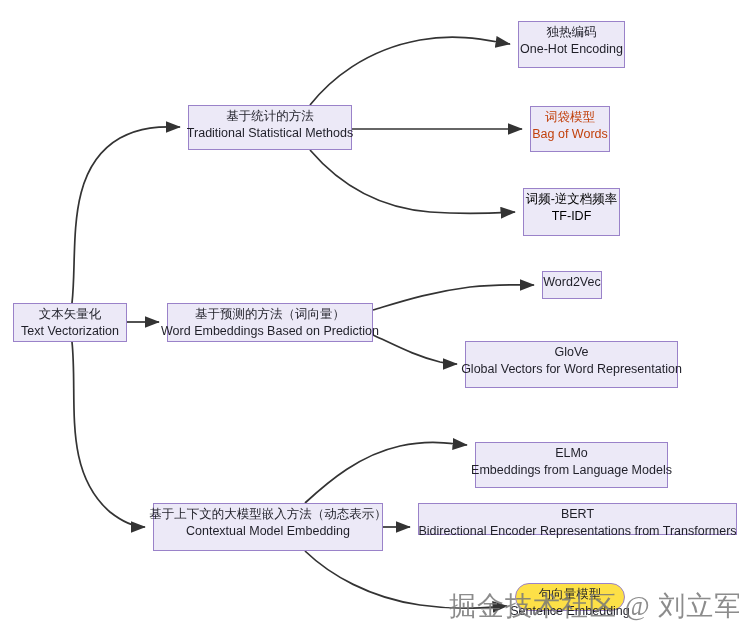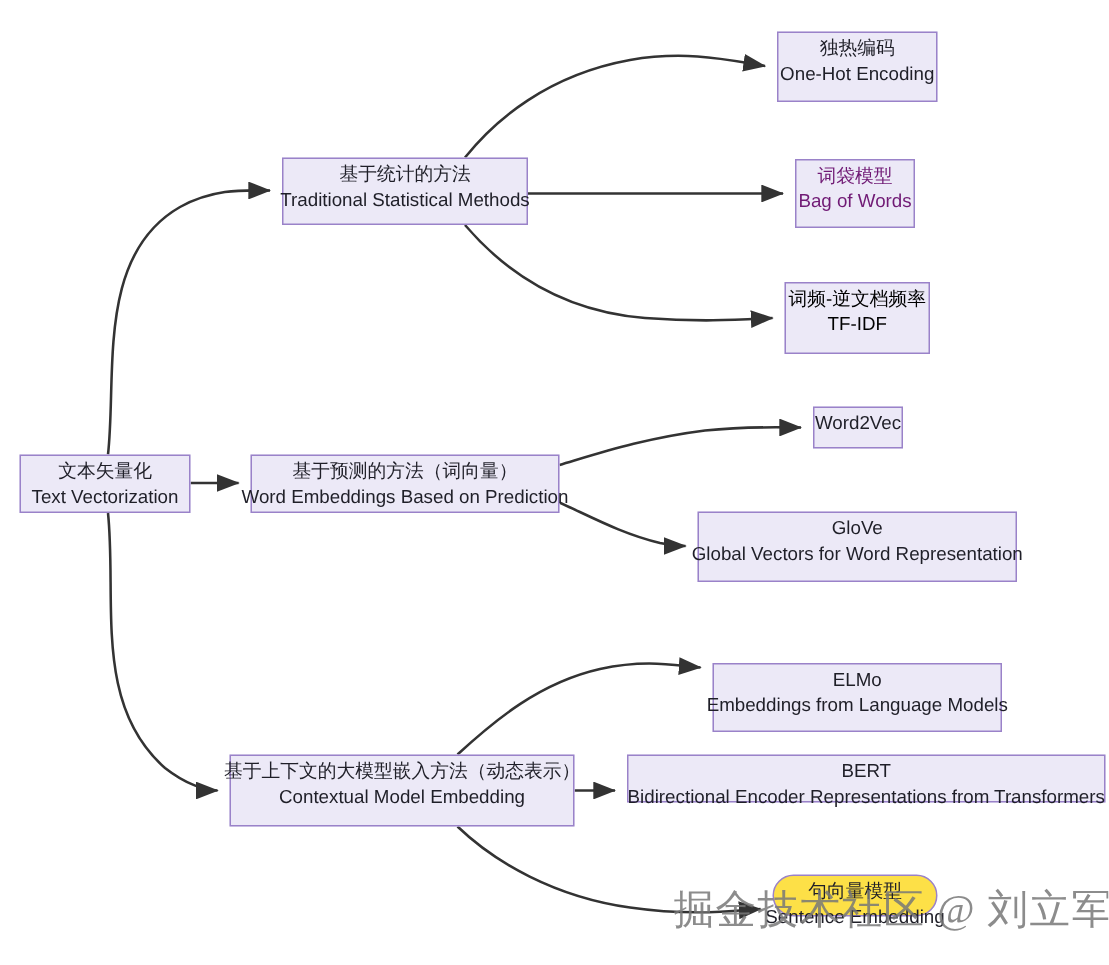--- a/index.html
+++ b/index.html
@@ -107,21 +107,21 @@
   <div class="node" style="left: 153px; top: 503px; width: 230px; height: 48px; background: rgb(236, 233, 247); border-color: rgb(154, 130, 201); color: rgb(31, 31, 40);">
     <span class="cn">基于上下文的大模型嵌入方法（动态表示）</span>
     <span class="en">Contextual Model Embedding</span>
   </div>
 
   <div class="node" style="left: 518px; top: 21px; width: 107px; height: 47px; background: rgb(236, 233, 247); border-color: rgb(154, 130, 201); color: rgb(31, 31, 40);">
     <span class="cn">独热编码</span>
     <span class="en">One-Hot Encoding</span>
   </div>
 
-  <div class="node" style="left: 530px; top: 106px; width: 80px; height: 46px; background: rgb(236, 233, 247); border-color: rgb(154, 130, 201); color: #701a75;">
+  <div class="node" style="left: 530px; top: 106px; width: 80px; height: 46px; background: rgb(236, 233, 247); border-color: rgb(154, 130, 201); color: #c2410c;">
     <span class="cn">词袋模型</span>
     <span class="en">Bag of Words</span>
   </div>
 
   <div class="node" style="left: 523px; top: 188px; width: 97px; height: 48px; background: rgb(236, 233, 247); border-color: rgb(154, 130, 201); color: #000000;">
     <span class="cn">词频-逆文档频率</span>
     <span class="en">TF-IDF</span>
   </div>
 
   <div class="node single" style="left: 542px; top: 271px; width: 60px; height: 28px; background: rgb(236, 233, 247); border-color: rgb(154, 130, 201); color: rgb(31, 31, 40);">

